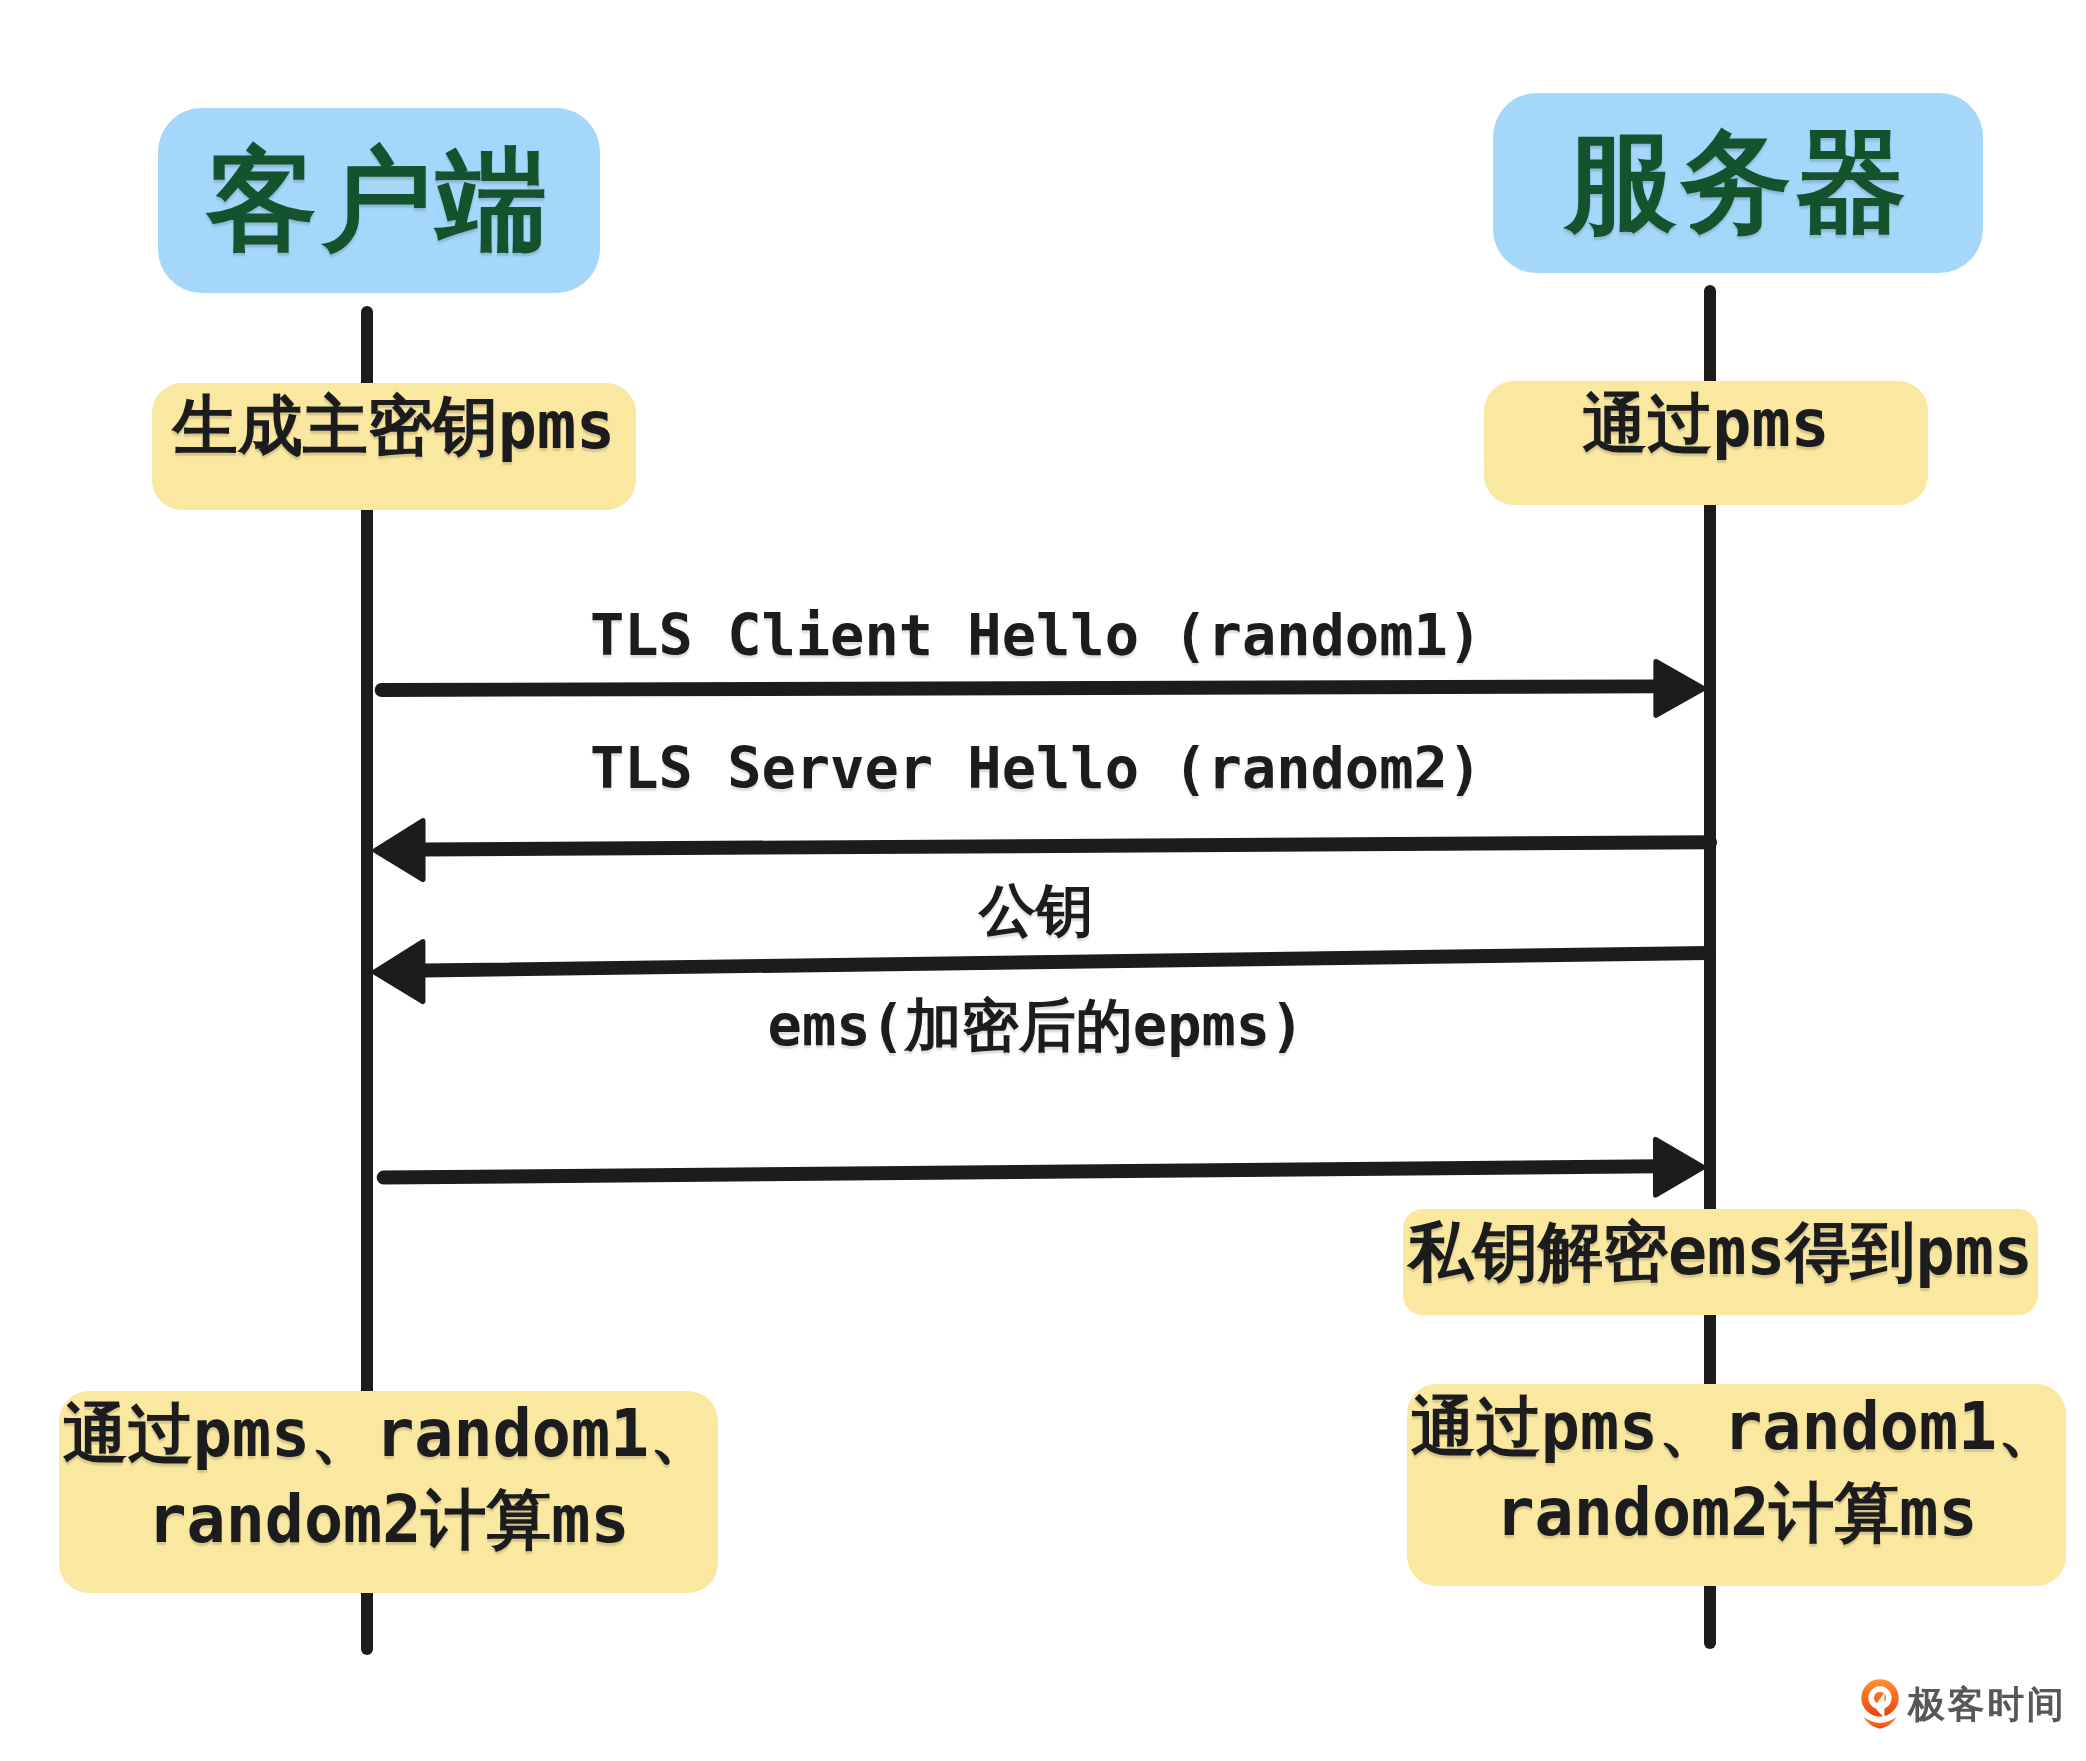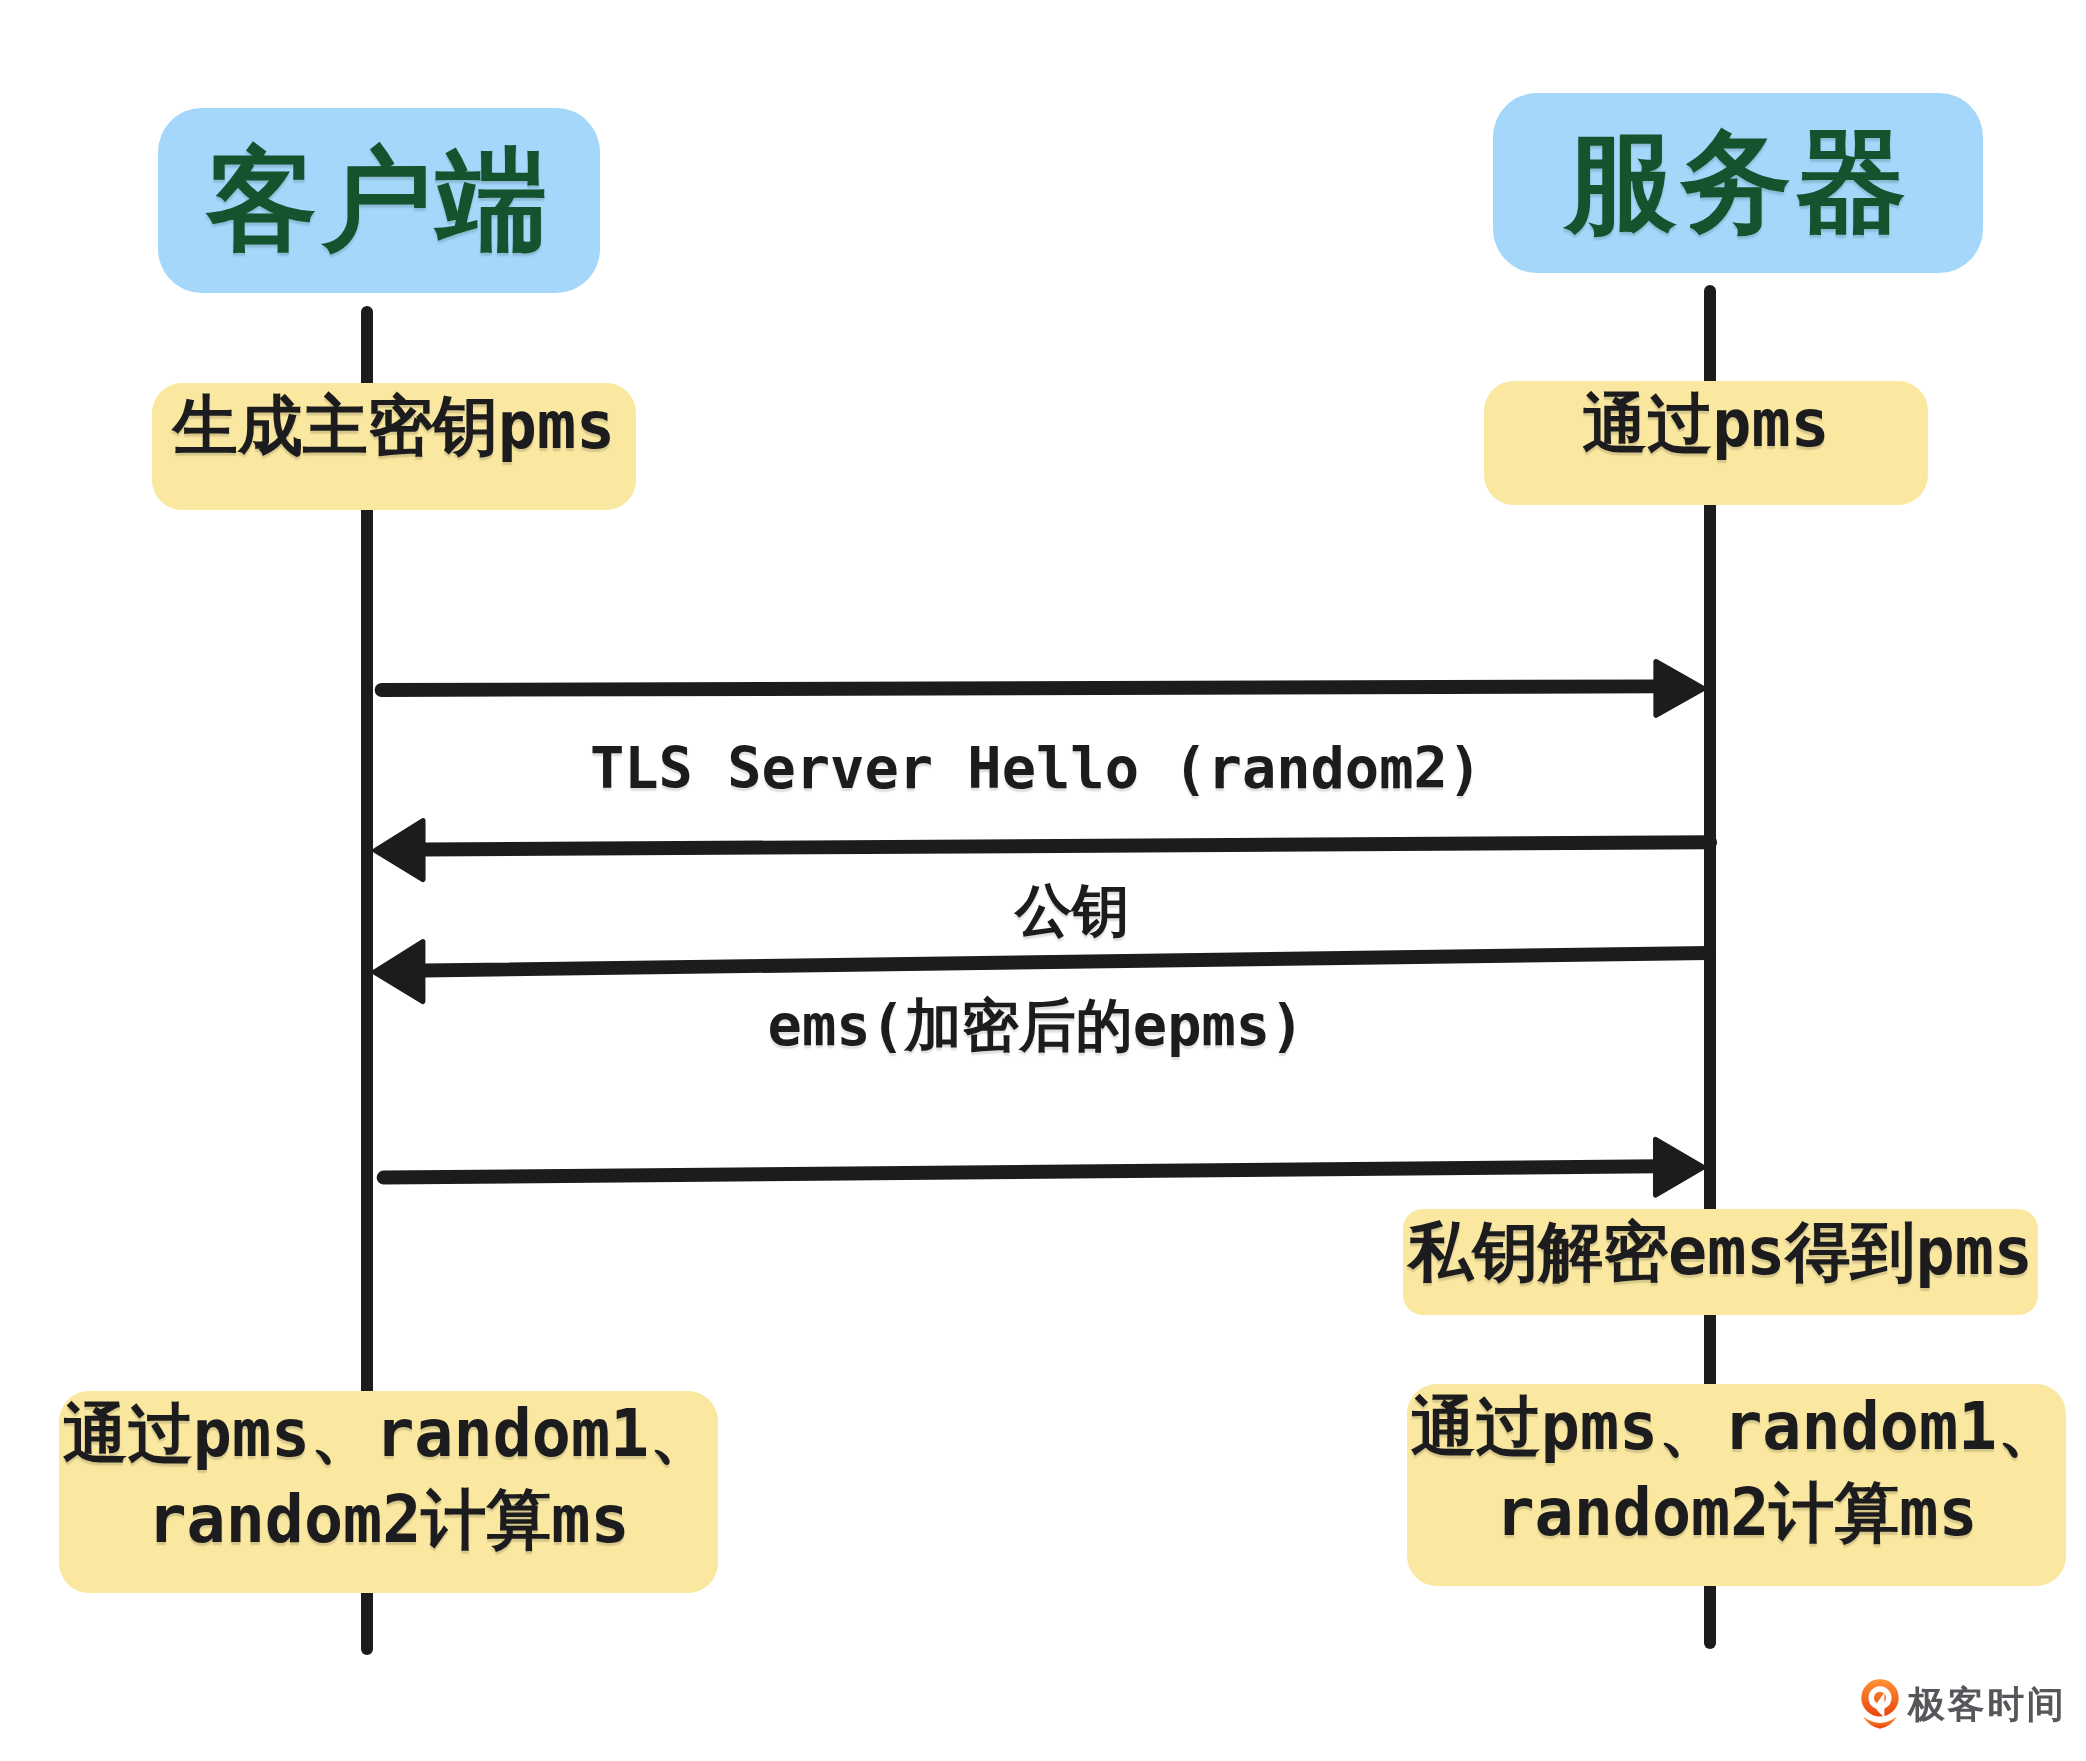--- a/index.html
+++ b/index.html
@@ -59,21 +59,21 @@
     line-height:77px;
     font-size:57px;
     font-weight:700;
     color:#1c1c1e;
     text-shadow:0 2.6px 1.5px rgba(0,0,0,0.13);
     font-family:"DejaVu Sans Mono","Liberation Sans",monospace,sans-serif;
     z-index:2;
   }
   .msg-label.l1{top:597px;}
   .msg-label.l2{top:730px;}
-  .msg-label.l3{top:872px;padding-left:36px;}
+  .msg-label.l3{top:872px;}
   .msg-label.l4{top:987px;}
   svg.arrow{position:absolute;overflow:visible;z-index:1;}
   svg.arrow.a1{left:362px;top:646px;}
   svg.arrow.a2{left:362px;top:803px;}
   svg.arrow.a3{left:362px;top:920px;}
   svg.arrow.a4{left:362px;top:1126px;}
   .logo{
     position:absolute;
     left:1858px;top:1678px;
     display:flex;align-items:center;gap:6px;
@@ -96,20 +96,21 @@
   <div class="actor client">
     <span>客户端</span>
   </div>
   <div class="actor server">
     <span>服务器</span>
   </div>
 
   <div class="lifeline client"></div>
   <div class="lifeline server"></div>
 
+  <div class="msg-label l1">TLS Client Hello (random1)</div>
   <svg class="arrow a1" width="1374" height="88" viewBox="0 0 2660 170">
     <line x1="38" y1="85" x2="2510" y2="78" stroke="#1c1c1e" stroke-width="27" stroke-linecap="round"></line>
     <polygon points="2505,30 2597,82 2505,134" fill="#1c1c1e" stroke="#1c1c1e" stroke-width="10" stroke-linejoin="round"></polygon>
   </svg>
 
   <div class="msg-label l2">TLS Server Hello (random2)</div>
   <svg class="arrow a2" width="1374" height="93" viewBox="0 0 2660 180">
     <line x1="2610" y1="76" x2="120" y2="90" stroke="#1c1c1e" stroke-width="27" stroke-linecap="round"></line>
     <polygon points="118,34 26,92 118,148" fill="#1c1c1e" stroke="#1c1c1e" stroke-width="10" stroke-linejoin="round"></polygon>
   </svg>

